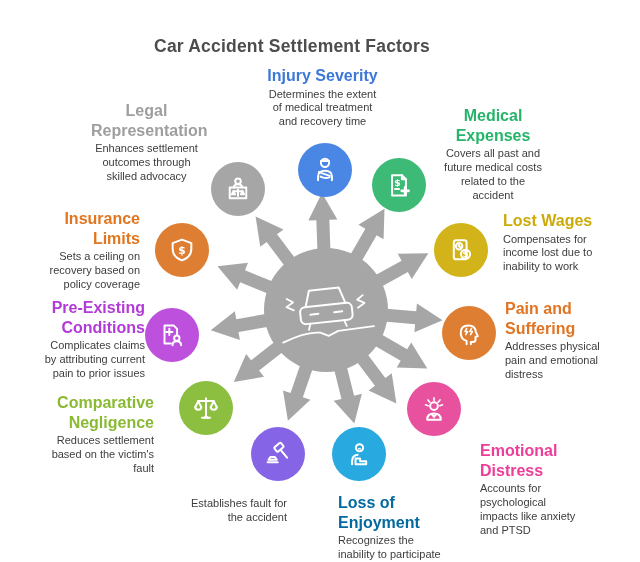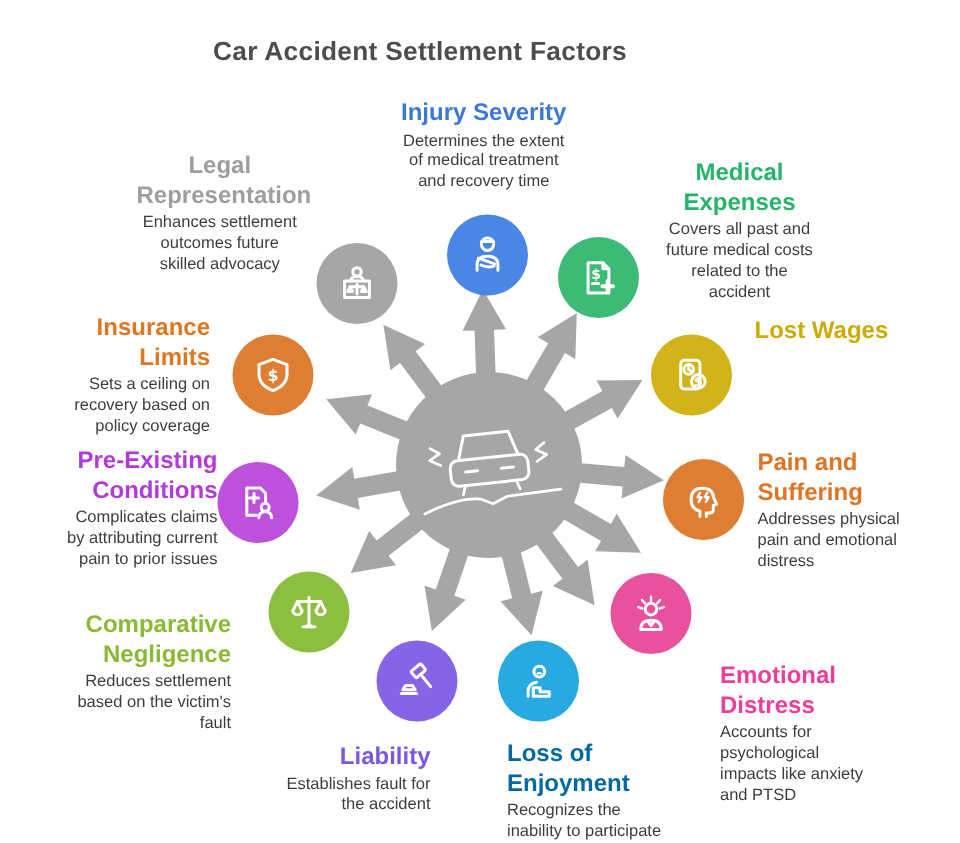--- a/index.html
+++ b/index.html
@@ -1,21 +1,21 @@
 <!DOCTYPE html>
 <html><head>
 <meta charset="utf-8">
 <style>
   html,body{margin:0;padding:0;background:#ffffff;}
   #canvas{
     position:relative;width:640px;height:562px;background:#ffffff;overflow:hidden;
     font-family:"Liberation Sans", sans-serif;color:#3f3f3f;
   }
   #main-title{
-    position:absolute;left:0;top:20px;width:552px;margin:4px;text-align:center;
+    position:absolute;left:0;top:20px;width:552px;margin:16px;text-align:center;
     font-size:17.5px;font-weight:bold;color:#4d4d4d;letter-spacing:.2px;
   }
   .circle{
     position:absolute;width:54px;height:54px;border-radius:50%;
     display:flex;align-items:center;justify-content:center;
   }
   .circle svg{display:block;}
   .ftext{position:absolute;}
   .f-title{font-size:16px;font-weight:bold;line-height:1.22;white-space:pre-line;}
   .f-desc{font-size:11px;color:#3d3d3d;line-height:1.26;white-space:pre-line;margin-top:2px;}
@@ -32,21 +32,21 @@
   .c-insurance{left:155px;top:223px}
   .c-legal{left:211px;top:162px}
   
   .t-injury{left:240px;top:66px;width:165px;text-align:center}
   .t-medical{left:437px;top:106px;width:112px;text-align:center}
   .t-wages{left:503px;top:211px;width:122px;text-align:left}
   .t-pain{left:505px;top:299px;width:118px;text-align:left}
   .t-emotional{left:480px;top:407px;width:125px;text-align:left}
   .t-enjoy{left:338px;top:493px;width:132px;text-align:left}
   .t-liability{left:177px;top:495px;width:110px;text-align:right}
-  .t-comparative{left:38px;top:407px;width:116px;text-align:right}
+  .t-comparative{left:38px;top:393px;width:116px;text-align:right}
   .t-preexist{left:28px;top:298px;width:117px;text-align:right}
   .t-insurance{left:22px;top:209px;width:118px;text-align:right}
   .t-legal{left:91px;top:101px;width:111px;text-align:center}
   #hub-svg{position:absolute;left:176px;top:160px;}
   .icon-stroke{stroke:#fff;stroke-width:1.5;fill:none;stroke-linecap:round;stroke-linejoin:round;}
   .icon-dollar{fill:#fff;font-family:"DejaVu Sans",sans-serif;font-weight:bold;text-anchor:middle;}
 </style>
 </head>
 <body>
 
@@ -135,20 +135,23 @@
           <rect x="6.6" y="4.6" width="9.6" height="14.4" rx="1.8"></rect>
           <circle cx="10.6" cy="9.2" r="2.4"></circle>
           <path d="M10.6 8 v1.3 l1 0.6"></path>
           <circle cx="15.4" cy="15.2" r="3.4"></circle>
         </g>
         <text x="15.4" y="17.4" font-size="6.5" class="icon-dollar">$</text>
       </svg>
     </div>
     <div class="ftext t-wages">
       <div class="f-title" style="color: rgb(204, 171, 8);">Lost Wages</div>
+      <div class="f-desc">Compensates for
+income lost due to
+inability to work</div>
     </div>
   </div>
 
   
   <div class="factor" style="display:contents">
     <div class="circle c-pain" style="background: rgb(221, 126, 50);">
       <svg width="32" height="32" viewBox="0 0 24 24">
         <g class="icon-stroke">
           <path d="M10.2 20.5 v-2.6 q-4.4 -1.2 -4.4 -5.9 q0 -5.6 5.7 -5.6 q5.2 0 5.6 4.8 l1.5 3.1 l-1.7 0.7 v2.1 q0 1.6 -1.9 1.6 h-1.6 v1.8"></path>
           <path d="M10.3 8.6 l-1.3 2.3 h1.9 l-1.3 2.3" stroke-width="1.2"></path>
@@ -214,21 +217,20 @@
       <svg width="32" height="32" viewBox="0 0 24 24">
         <g class="icon-stroke">
           <rect x="9.5" y="4.8" width="6.4" height="4.2" rx="0.8" transform="rotate(-40 12.7 6.9)"></rect>
           <path d="M14.4 9.4 L18.8 14.8"></path>
           <path d="M4.9 16.4 h6.2 l-1.4 -2.2 h-3.4 z"></path>
           <path d="M4.2 18.2 h7.6"></path>
         </g>
       </svg>
     </div>
     <div class="ftext t-liability">
-      <div class="f-title" style="color: rgb(126, 87, 224);">Liability</div>
       <div class="f-desc">Establishes fault for
 the accident</div>
     </div>
   </div>
 
   
   <div class="factor" style="display:contents">
     <div class="circle c-comparative" style="background: rgb(140, 191, 63);">
       <svg width="32" height="32" viewBox="0 0 24 24">
         <g class="icon-stroke">
@@ -303,18 +305,18 @@
           <path d="M8.6 13.6 h6.8"></path>
           <path d="M8.6 13.6 l-1.2 2.4 h2.4 z"></path>
           <path d="M15.4 13.6 l-1.2 2.4 h2.4 z"></path>
         </g>
       </svg>
     </div>
     <div class="ftext t-legal">
       <div class="f-title" style="color: rgb(158, 158, 158);">Legal
 Representation</div>
       <div class="f-desc">Enhances settlement
-outcomes future
+outcomes through
 skilled advocacy</div>
     </div>
   </div>
 
 </div>
 
 </body></html>

